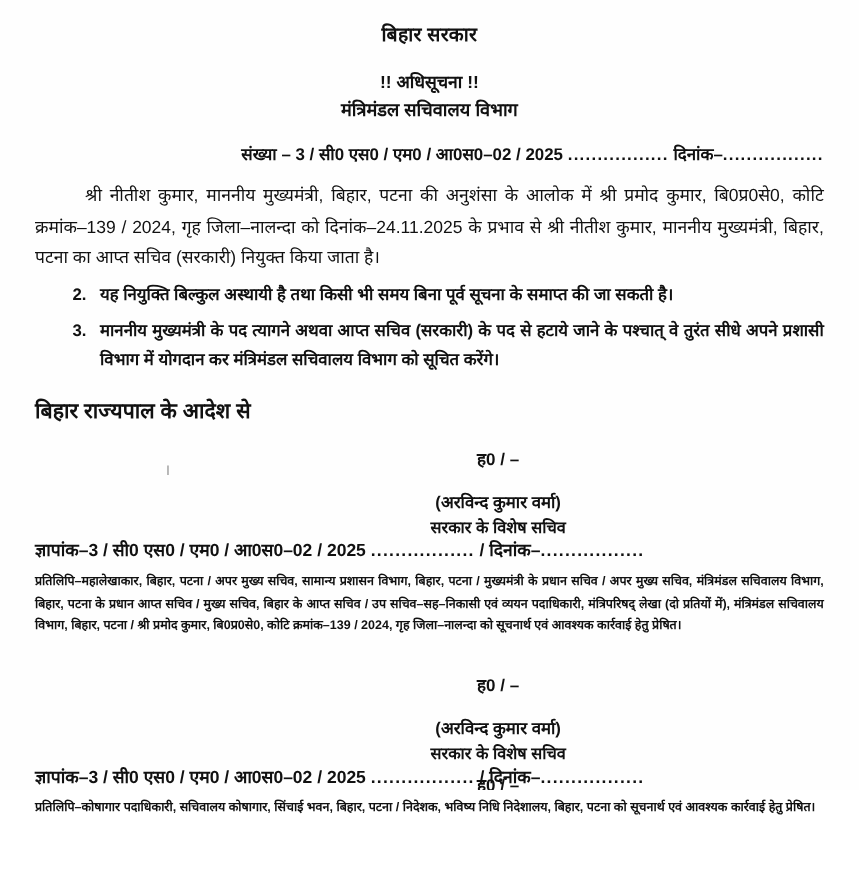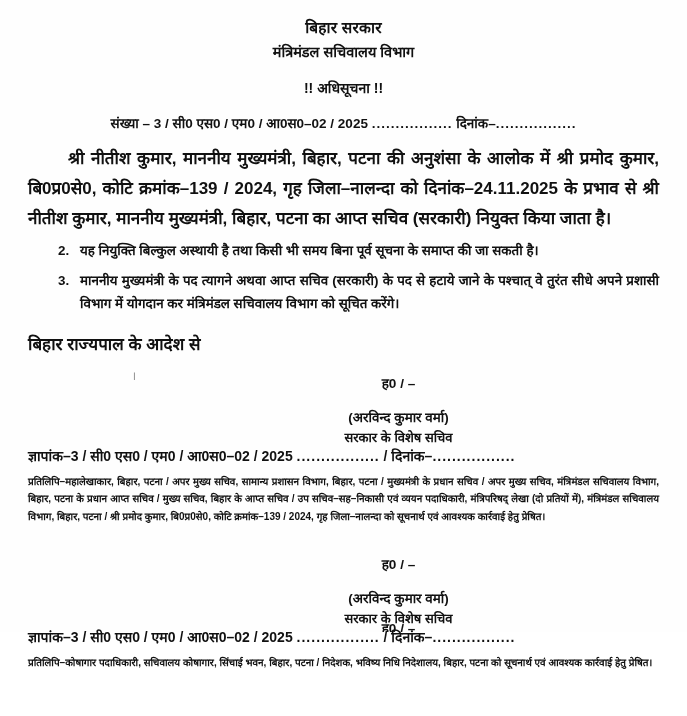--- a/index.html
+++ b/index.html
@@ -38,30 +38,30 @@
   }
   .notif-line {
     font-size: 14px;
     font-weight: bold;
     margin-top: 17px;
   }
   .number-line {
     font-size: 13.5px;
     font-weight: bold;
     margin-top: 17px;
-    text-align: center;
+    text-align: right;
     white-space: nowrap;
   }
   .dots {
     letter-spacing: 1px;
     font-weight: bold;
   }
   .para {
-    font-size: 17px;
-    font-weight: bold;
+    font-size: 14px;
+    font-weight: normal;
     line-height: 1.75;
     text-align: justify;
     text-justify: inter-word;
     margin-top: 12px;
   }
   .para.first {
     text-indent: 40px;
   }
   .numbered {
     display: flex;
@@ -143,22 +143,22 @@
     font-size: 10px;
     color: #888;
   }
 </style>
 </head>
 <body>
 
 <div class="page">
 
   <div class="center gov-title">बिहार सरकार</div>
+  <div class="center notif-line">!! अधिसूचना !!</div>
   <div class="center dept-title">मंत्रिमंडल सचिवालय विभाग</div>
-  <div class="center notif-line">!! अधिसूचना !!</div>
 
   <div class="number-line">
     <span>संख्या – 3 / सी0 एस0 / एम0 / आ0स0–02 / 2025</span>
     <span class="dots">.................</span>
     <span>दिनांक–</span><span class="dots">.................</span>
   </div>
 
   <div class="para first">श्री नीतीश कुमार, माननीय मुख्यमंत्री, बिहार, पटना की अनुशंसा के आलोक में श्री प्रमोद कुमार, बि0प्र0से0, कोटि क्रमांक–139 / 2024, गृह जिला–नालन्दा को दिनांक–24.11.2025 के प्रभाव से श्री नीतीश कुमार, माननीय मुख्यमंत्री, बिहार, पटना का आप्त सचिव (सरकारी) नियुक्त किया जाता है।</div>
 
   <div class="numbered">

